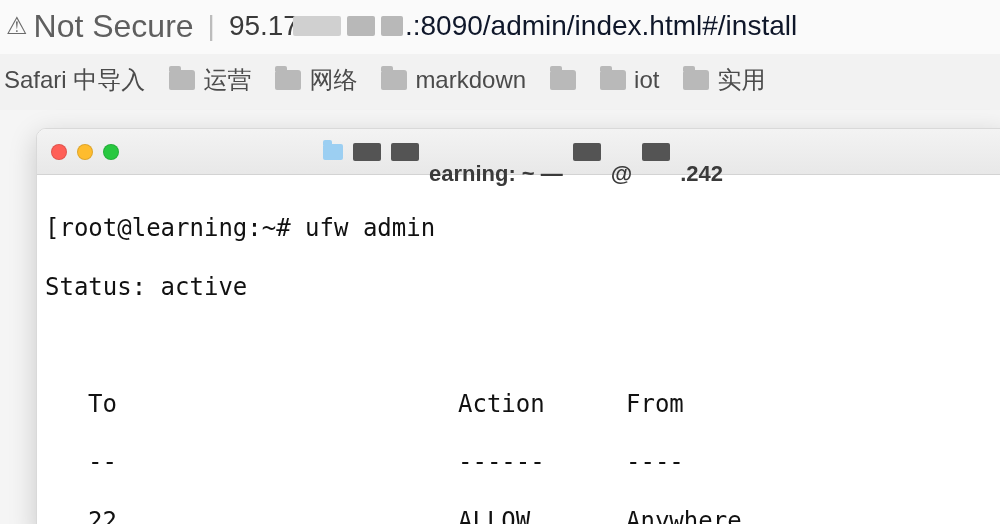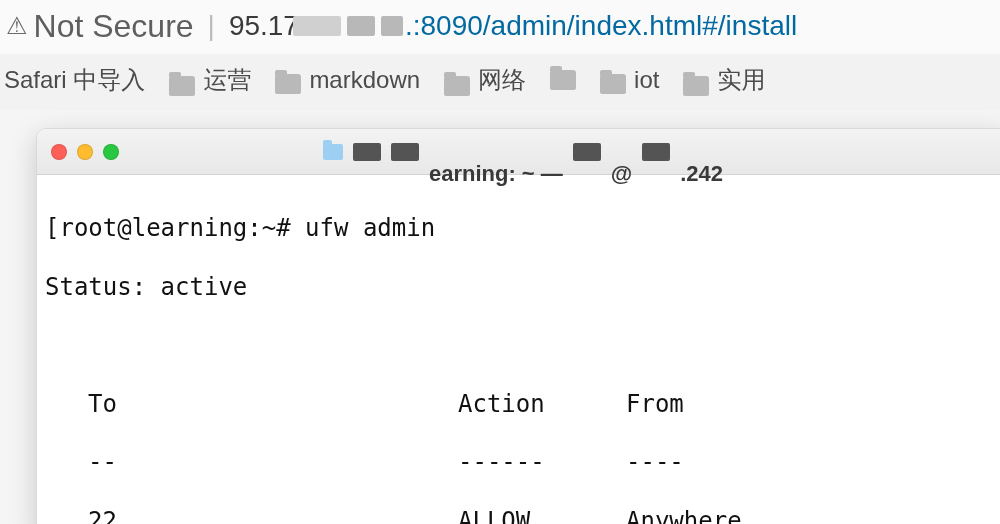--- a/index.html
+++ b/index.html
@@ -39,34 +39,34 @@
   .ip-blur1, .ip-blur2, .ip-blur3 {
     display: inline-block;
     background: #d0d0d0;
     height: 20px;
     vertical-align: -2px;
     border-radius: 2px;
   }
   .ip-blur1 { width: 48px; margin-left: -6px; }
   .ip-blur2 { width: 28px; margin: 0 6px; background:#b8b8b8; }
   .ip-blur3 { width: 22px; background:#b8b8b8; }
-  .url-rest { color: #0369a1; font-size: 28px; margin-left: 2px; }
+  .url-rest { color: #0f172a; font-size: 28px; margin-left: 2px; }
 
   
   .bookmarks-bar {
     display: flex;
     align-items: center;
     gap: 24px;
     padding: 8px 4px 12px 4px;
     background: #f2f2f2;
     height: 56px;
   }
   .bookmark-item {
     display: flex;
-    align-items: flex-end;
+    align-items: center;
     gap: 8px;
     color: #4b4b4b;
     font-size: 24px;
     white-space: nowrap;
   }
   .folder-icon {
     width: 26px; height: 20px;
     background: #b9b9b9;
     border-radius: 3px 3px 2px 2px;
     position: relative;
@@ -171,25 +171,25 @@
 <div class="bookmarks-bar">
   <div class="bookmark-item">
     <span>Safari 中导入</span>
   </div>
   <div class="bookmark-item">
     <span class="folder-icon"></span>
     <span>运营</span>
   </div>
   <div class="bookmark-item">
     <span class="folder-icon"></span>
+    <span>网络</span>
+  </div>
+  <div class="bookmark-item">
+    <span class="folder-icon"></span>
     <span>markdown</span>
-  </div>
-  <div class="bookmark-item">
-    <span class="folder-icon"></span>
-    <span>网络</span>
   </div>
   <div class="bookmark-item">
     <span class="folder-icon"></span>
   </div>
   <div class="bookmark-item">
     <span class="folder-icon"></span>
     <span>iot</span>
   </div>
   <div class="bookmark-item">
     <span class="folder-icon"></span>

